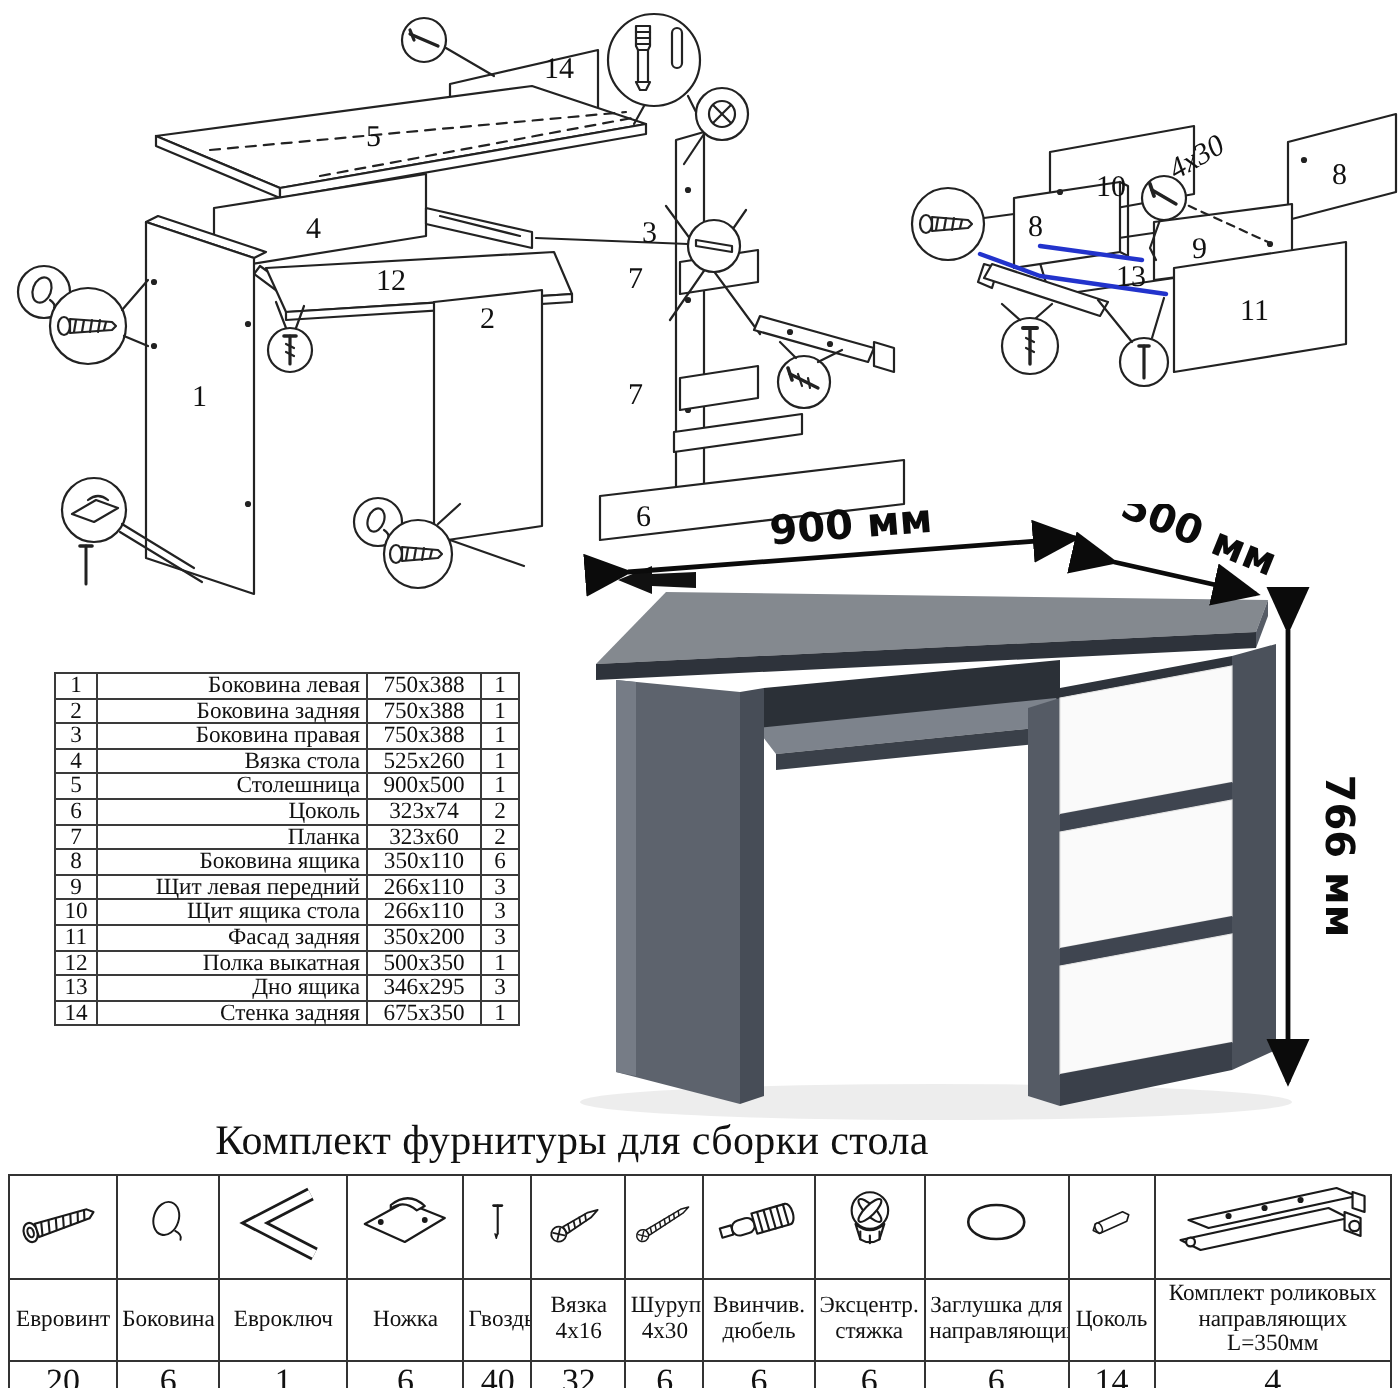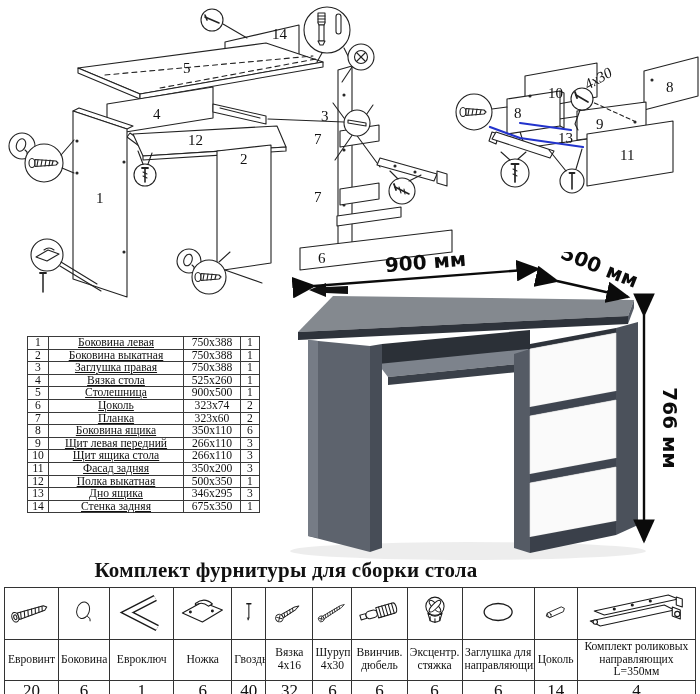--- a/index.html
+++ b/index.html
@@ -8,27 +8,27 @@
   .abs{position:absolute;}
   svg text{font-family:"Liberation Serif",serif;fill:#111;}
   .pnum{font-size:15px;}
   .dimtxt{font-family:"DejaVu Sans",sans-serif;font-weight:700;font-size:20px;fill:#0b0b0b;}
 
   
   .parts-table{position:absolute;left:27px;top:336px;border-collapse:collapse;background:#fff;}
   .parts-table td{border:1.4px solid #3a3a3a;font-size:11.6px;line-height:1.0;
                   padding:0 3px;height:11.4px;white-space:nowrap;}
   .parts-table .c-num{width:14px;text-align:center;}
-  .parts-table .c-name{width:128px;text-align:center;text-decoration:underline;}
+  .parts-table .c-name{width:128px;text-align:right;}
   .parts-table .c-size{width:50px;text-align:center;}
   .parts-table .c-qty{width:12px;text-align:center;}
 
   
   .sheet-title{position:absolute;left:0;top:558px;width:572px;text-align:center;
-               font-size:21px;letter-spacing:0.2px;font-weight:bold;}
+               font-size:21px;letter-spacing:0.2px;}
   .hw-table{position:absolute;left:4px;top:587px;border-collapse:collapse;table-layout:fixed;
             width:692px;background:#fff;}
   .hw-table td{border:1.5px solid #333;text-align:center;vertical-align:middle;padding:0;overflow:hidden;}
   .hw-icon-cell{height:51px;}
   .hw-label-cell{height:33px;font-size:11.6px;line-height:1.08;padding:1px 2px !important;}
   .hw-qty-cell{height:21px;font-size:17px;}
 </style>
 </head>
 <body>
 
@@ -263,27 +263,27 @@
   <table class="parts-table">
     <tbody>
         <tr>
           <td class="c-num">1</td>
           <td class="c-name">Боковина левая</td>
           <td class="c-size">750x388</td>
           <td class="c-qty">1</td>
         </tr>
         <tr>
           <td class="c-num">2</td>
-          <td class="c-name">Боковина выкатная</td>
+          <td class="c-name">Боковина задняя</td>
           <td class="c-size">750x388</td>
           <td class="c-qty">1</td>
         </tr>
         <tr>
           <td class="c-num">3</td>
-          <td class="c-name">Заглушка правая</td>
+          <td class="c-name">Боковина правая</td>
           <td class="c-size">750x388</td>
           <td class="c-qty">1</td>
         </tr>
         <tr>
           <td class="c-num">4</td>
           <td class="c-name">Вязка стола</td>
           <td class="c-size">525x260</td>
           <td class="c-qty">1</td>
         </tr>
         <tr>

